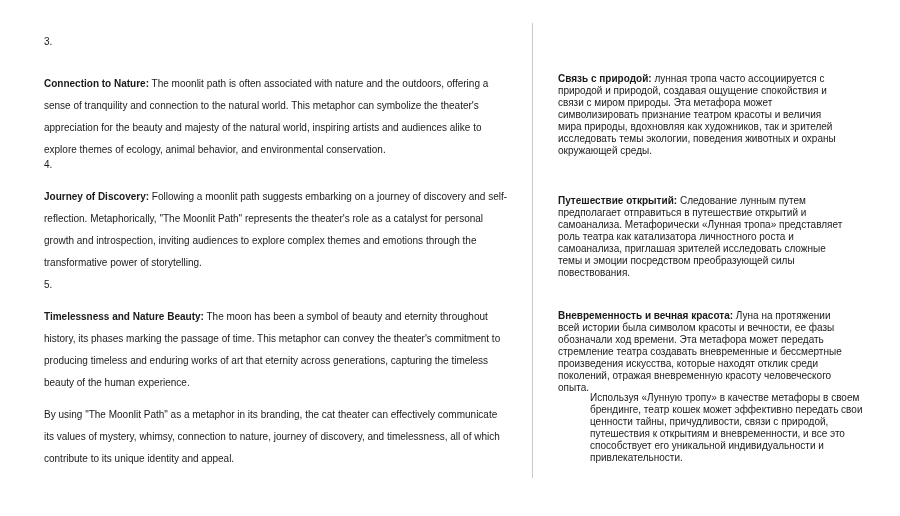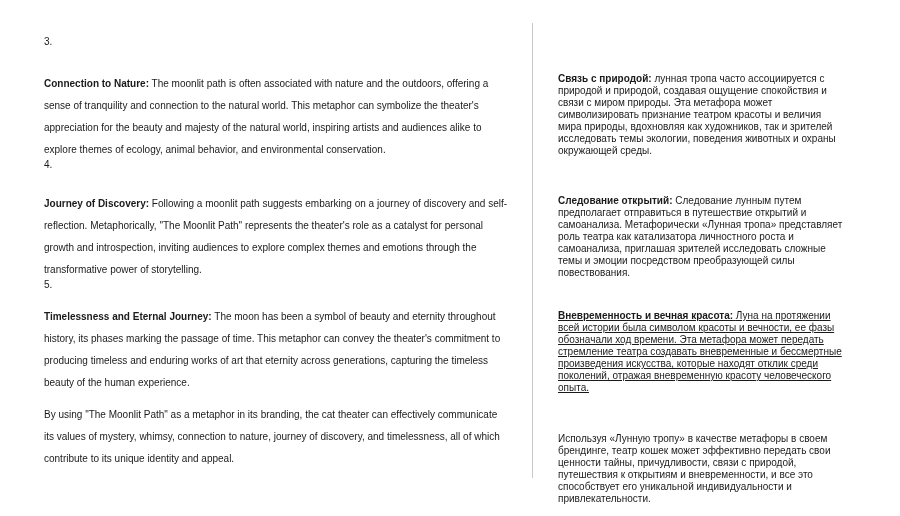--- a/index.html
+++ b/index.html
@@ -29,28 +29,28 @@
   
   .ru{
     position:absolute;left:558px;width:288px;
     font-size:10px;line-height:12px;
     color:var(--text);
   }
   .lead{font-weight:bold;}
   .pos-n3{top:31px;}
   .pos-p1{top:73px;}
   .pos-n4{top:154px;}
-  .pos-p2{top:186px;margin-top:7px;}
+  .pos-p2{top:186px;}
   .pos-n5{top:274px;}
   .pos-p3{top:306px;}
   .pos-p4{top:404px;}
   .pos-s1{top:73px;}
   .pos-s2{top:195px;}
-  .pos-s3{top:310px;text-decoration:underline;}
-  .pos-s4{top:433px;}
+  .pos-s3{top:310px;}
+  .pos-s4{top:392px;margin-left:32px;}
 </style>
 </head>
 <body>
 
 <div class="page">
 
   <div class="divider"></div>
 
   <div class="en pos-n3">3.</div>
 
@@ -62,33 +62,33 @@
   <div class="en pos-n4">4.</div>
 
   <div class="en pos-p2">
     <span class="lead">Journey of Discovery:</span>
     <span>Following a moonlit path suggests embarking on a journey of discovery and self-reflection. Metaphorically, "The Moonlit Path" represents the theater's role as a catalyst for personal growth and introspection, inviting audiences to explore complex themes and emotions through the transformative power of storytelling.</span>
   </div>
 
   <div class="en pos-n5">5.</div>
 
   <div class="en pos-p3">
-    <span class="lead">Timelessness and Eternal Journey:</span>
+    <span class="lead">Timelessness and Nature Beauty:</span>
     <span>The moon has been a symbol of beauty and eternity throughout history, its phases marking the passage of time. This metaphor can convey the theater's commitment to producing timeless and enduring works of art that eternity across generations, capturing the timeless beauty of the human experience.</span>
   </div>
 
   <div class="en pos-p4">By using "The Moonlit Path" as a metaphor in its branding, the cat theater can effectively communicate its values of mystery, whimsy, connection to nature, journey of discovery, and timelessness, all of which contribute to its unique identity and appeal.</div>
 
   <div class="ru pos-s1">
     <span class="lead">Связь с природой:</span>
     <span>лунная тропа часто ассоциируется с природой и природой, создавая ощущение спокойствия и связи с миром природы. Эта метафора может символизировать признание театром красоты и величия мира природы, вдохновляя как художников, так и зрителей исследовать темы экологии, поведения животных и охраны окружающей среды.</span>
   </div>
 
   <div class="ru pos-s2">
-    <span class="lead">Следование открытий:</span>
+    <span class="lead">Путешествие открытий:</span>
     <span>Следование лунным путем предполагает отправиться в путешествие открытий и самоанализа. Метафорически «Лунная тропа» представляет роль театра как катализатора личностного роста и самоанализа, приглашая зрителей исследовать сложные темы и эмоции посредством преобразующей силы повествования.</span>
   </div>
 
   <div class="ru pos-s3">
     <span class="lead">Вневременность и вечная красота:</span>
     <span>Луна на протяжении всей истории была символом красоты и вечности, ее фазы обозначали ход времени. Эта метафора может передать стремление театра создавать вневременные и бессмертные произведения искусства, которые находят отклик среди поколений, отражая вневременную красоту человеческого опыта.</span>
   </div>
 
   <div class="ru pos-s4">Используя «Лунную тропу» в качестве метафоры в своем брендинге, театр кошек может эффективно передать свои ценности тайны, причудливости, связи с природой, путешествия к открытиям и вневременности, и все это способствует его уникальной индивидуальности и привлекательности.</div>
 

